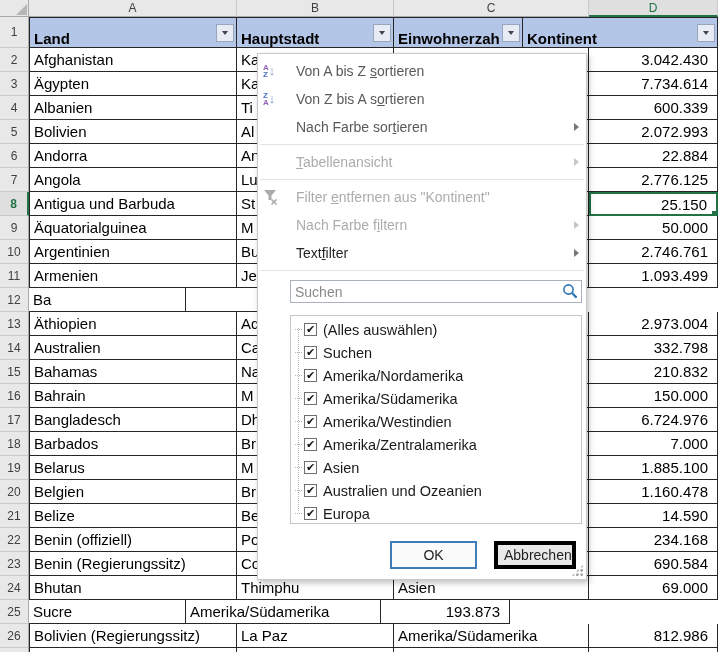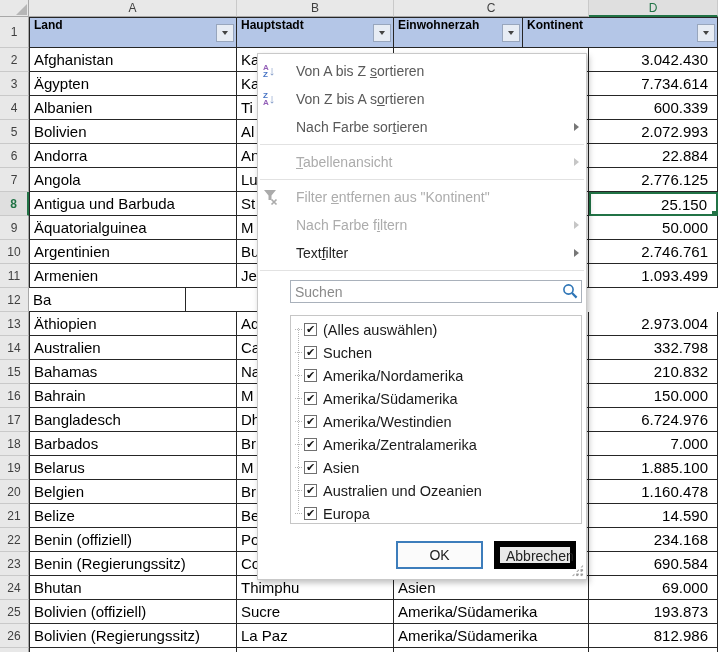--- a/index.html
+++ b/index.html
@@ -29,22 +29,22 @@
 
   
   .gut{background:var(--gutter-fill);display:flex;align-items:center;justify-content:center;
        font-size:12px;color:#3F3F3F;border-right:1px solid var(--gutter-dark-line);
        border-bottom:1px solid var(--gutter-line)}
   .gut.sel{background:var(--gutter-selected-fill);color:var(--selection-green);
        border-right:2px solid var(--selection-green);font-weight:bold}
 
   
   .hrow{display:flex;height:31px}
-  .hcell{position:relative;background:var(--header-fill);font-weight:bold;font-size:12px;color:#000;
-       display:flex;align-items:flex-start;padding-left:4px;overflow:hidden;white-space:nowrap;
+  .hcell{position:relative;background:var(--header-fill);font-weight:bold;font-size:15px;color:#000;
+       display:flex;align-items:flex-end;padding-left:4px;overflow:hidden;white-space:nowrap;
        border-top:1px solid var(--grid-line);border-right:1px solid var(--grid-line);
        border-bottom:1px solid var(--grid-line)}
   .bl{border-left:1px solid var(--grid-line)}
   .fbtn{position:absolute;right:2px;top:50%;transform:translateY(-50%);width:18px;height:18px;
        background:#E7ECF4;border:1px solid #98A6BD;display:flex;align-items:center;justify-content:center}
   .farr{width:0;height:0;border-left:3.5px solid transparent;border-right:3.5px solid transparent;
        border-top:4.5px solid #444}
 
   
   .sheet-row{display:flex;height:24px}
@@ -79,24 +79,24 @@
   .search{width:100%;height:23px;border:1px solid #A9B1BB;padding:0 22px 0 4px;
        font:14px "Liberation Sans",sans-serif;color:#333;outline:none}
   .search::placeholder{color:#8A8A8A}
   .mag{position:absolute;right:3px;top:3px}
   .checklist{position:relative;height:209px;border:1px solid #C6C6C6;padding:2px 0 0 4px;overflow:hidden}
   .vline{position:absolute;left:7px;top:12px;bottom:12px;border-left:1px dotted #B5B5B5}
   .chk-row{height:23px;display:flex;align-items:center;font-size:14.5px;color:#1a1a1a}
   .chk-row::before{content:"";width:7px;border-top:1px dotted #B5B5B5;margin-right:2px}
   .cb{width:13px;height:13px;border:1px solid #707070;background:#fff;margin-right:6px;flex:none;
        display:flex;align-items:center;justify-content:center;font-size:11px;line-height:11px;color:#111}
-  .btnrow{display:flex;justify-content:flex-end;gap:11px;margin-top:17px;padding-right:6px}
+  .btnrow{display:flex;justify-content:flex-end;gap:17px;margin-top:17px;padding-right:6px}
   .btnrow button{font:14px "Liberation Sans",sans-serif;cursor:default}
   .ok{width:87px;height:28px;background:#FBFBFB;border:2px solid #3D7DBB;color:#222}
-  .cancel{width:82px;height:28px;background:#E9E9E9;border:6px solid #000000;color:#222}
+  .cancel{width:82px;height:28px;background:#E9E9E9;border:4px solid #000000;color:#222}
   .grip{position:absolute;right:2px;bottom:2px;width:13px;height:13px;
        background:radial-gradient(circle at 2px 2px,#9C9C9C 1.2px,transparent 1.5px);
        background-size:4.33px 4.33px;clip-path:polygon(100% 0,100% 100%,0 100%)}
 </style>
 </head>
 <body>
 
 <div id="app">
 
   <div class="col-strip">
@@ -295,21 +295,20 @@
       </div>
       <div class="sheet-row">
         <div class="gut w-g">24</div>
         <div class="cell w-a bl">Bhutan</div>
         <div class="cell w-b">Thimphu</div>
         <div class="cell w-c">Asien</div>
         <div class="cell w-d num">69.000</div>
       </div>
       <div class="sheet-row">
         <div class="gut w-g">25</div>
-        <div class="cell w-a bl">Bolivien (offiziell)</div>
         <div class="cell w-b">Sucre</div>
         <div class="cell w-c">Amerika/Südamerika</div>
         <div class="cell w-d num">193.873</div>
       </div>
       <div class="sheet-row">
         <div class="gut w-g">26</div>
         <div class="cell w-a bl">Bolivien (Regierungssitz)</div>
         <div class="cell w-b">La Paz</div>
         <div class="cell w-c">Amerika/Südamerika</div>
         <div class="cell w-d num">812.986</div>

